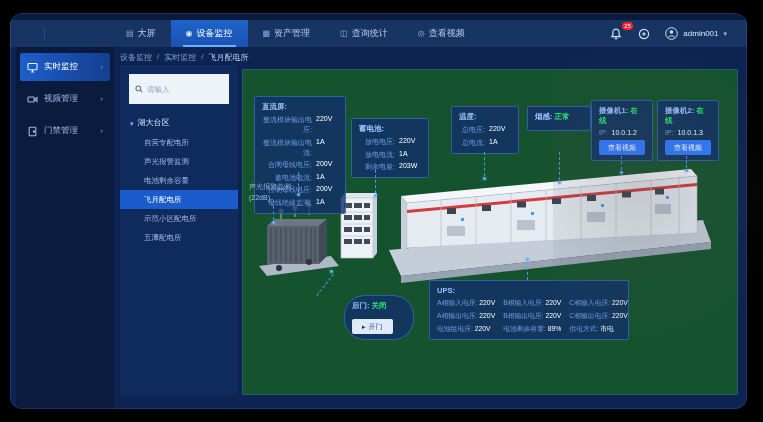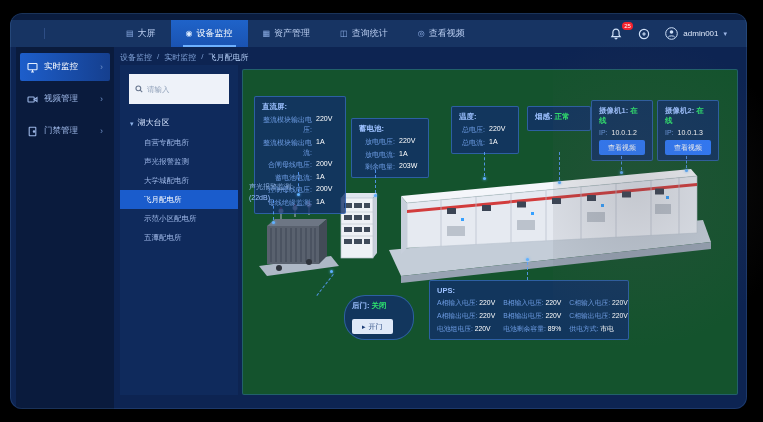--- a/index.html
+++ b/index.html
@@ -196,21 +196,21 @@
             <path d="M6.5 6.5 L9 9"></path>
           </svg>
         <input type="text" placeholder="请输入" style="">
       </div>
       <div class="tree-root">
         <span class="caret">▾</span>
         <span>湖大台区</span>
       </div>
       <div class="tree-item">自营专配电所</div>
       <div class="tree-item">声光报警监测</div>
-      <div class="tree-item">大学城配电所</div>
+      <div class="tree-item">电池剩余容量</div>
       <div class="tree-item selected">飞月配电所</div>
       <div class="tree-item">示范小区配电所</div>
       <div class="tree-item">五潭配电所</div>
     </div>
 
     <div class="main-panel">
 
       <svg class="room" viewBox="0 0 460 176">
 
         <polygon points="138,102 452,72 460,94 150,128" fill="#c4cdd8"></polygon>

